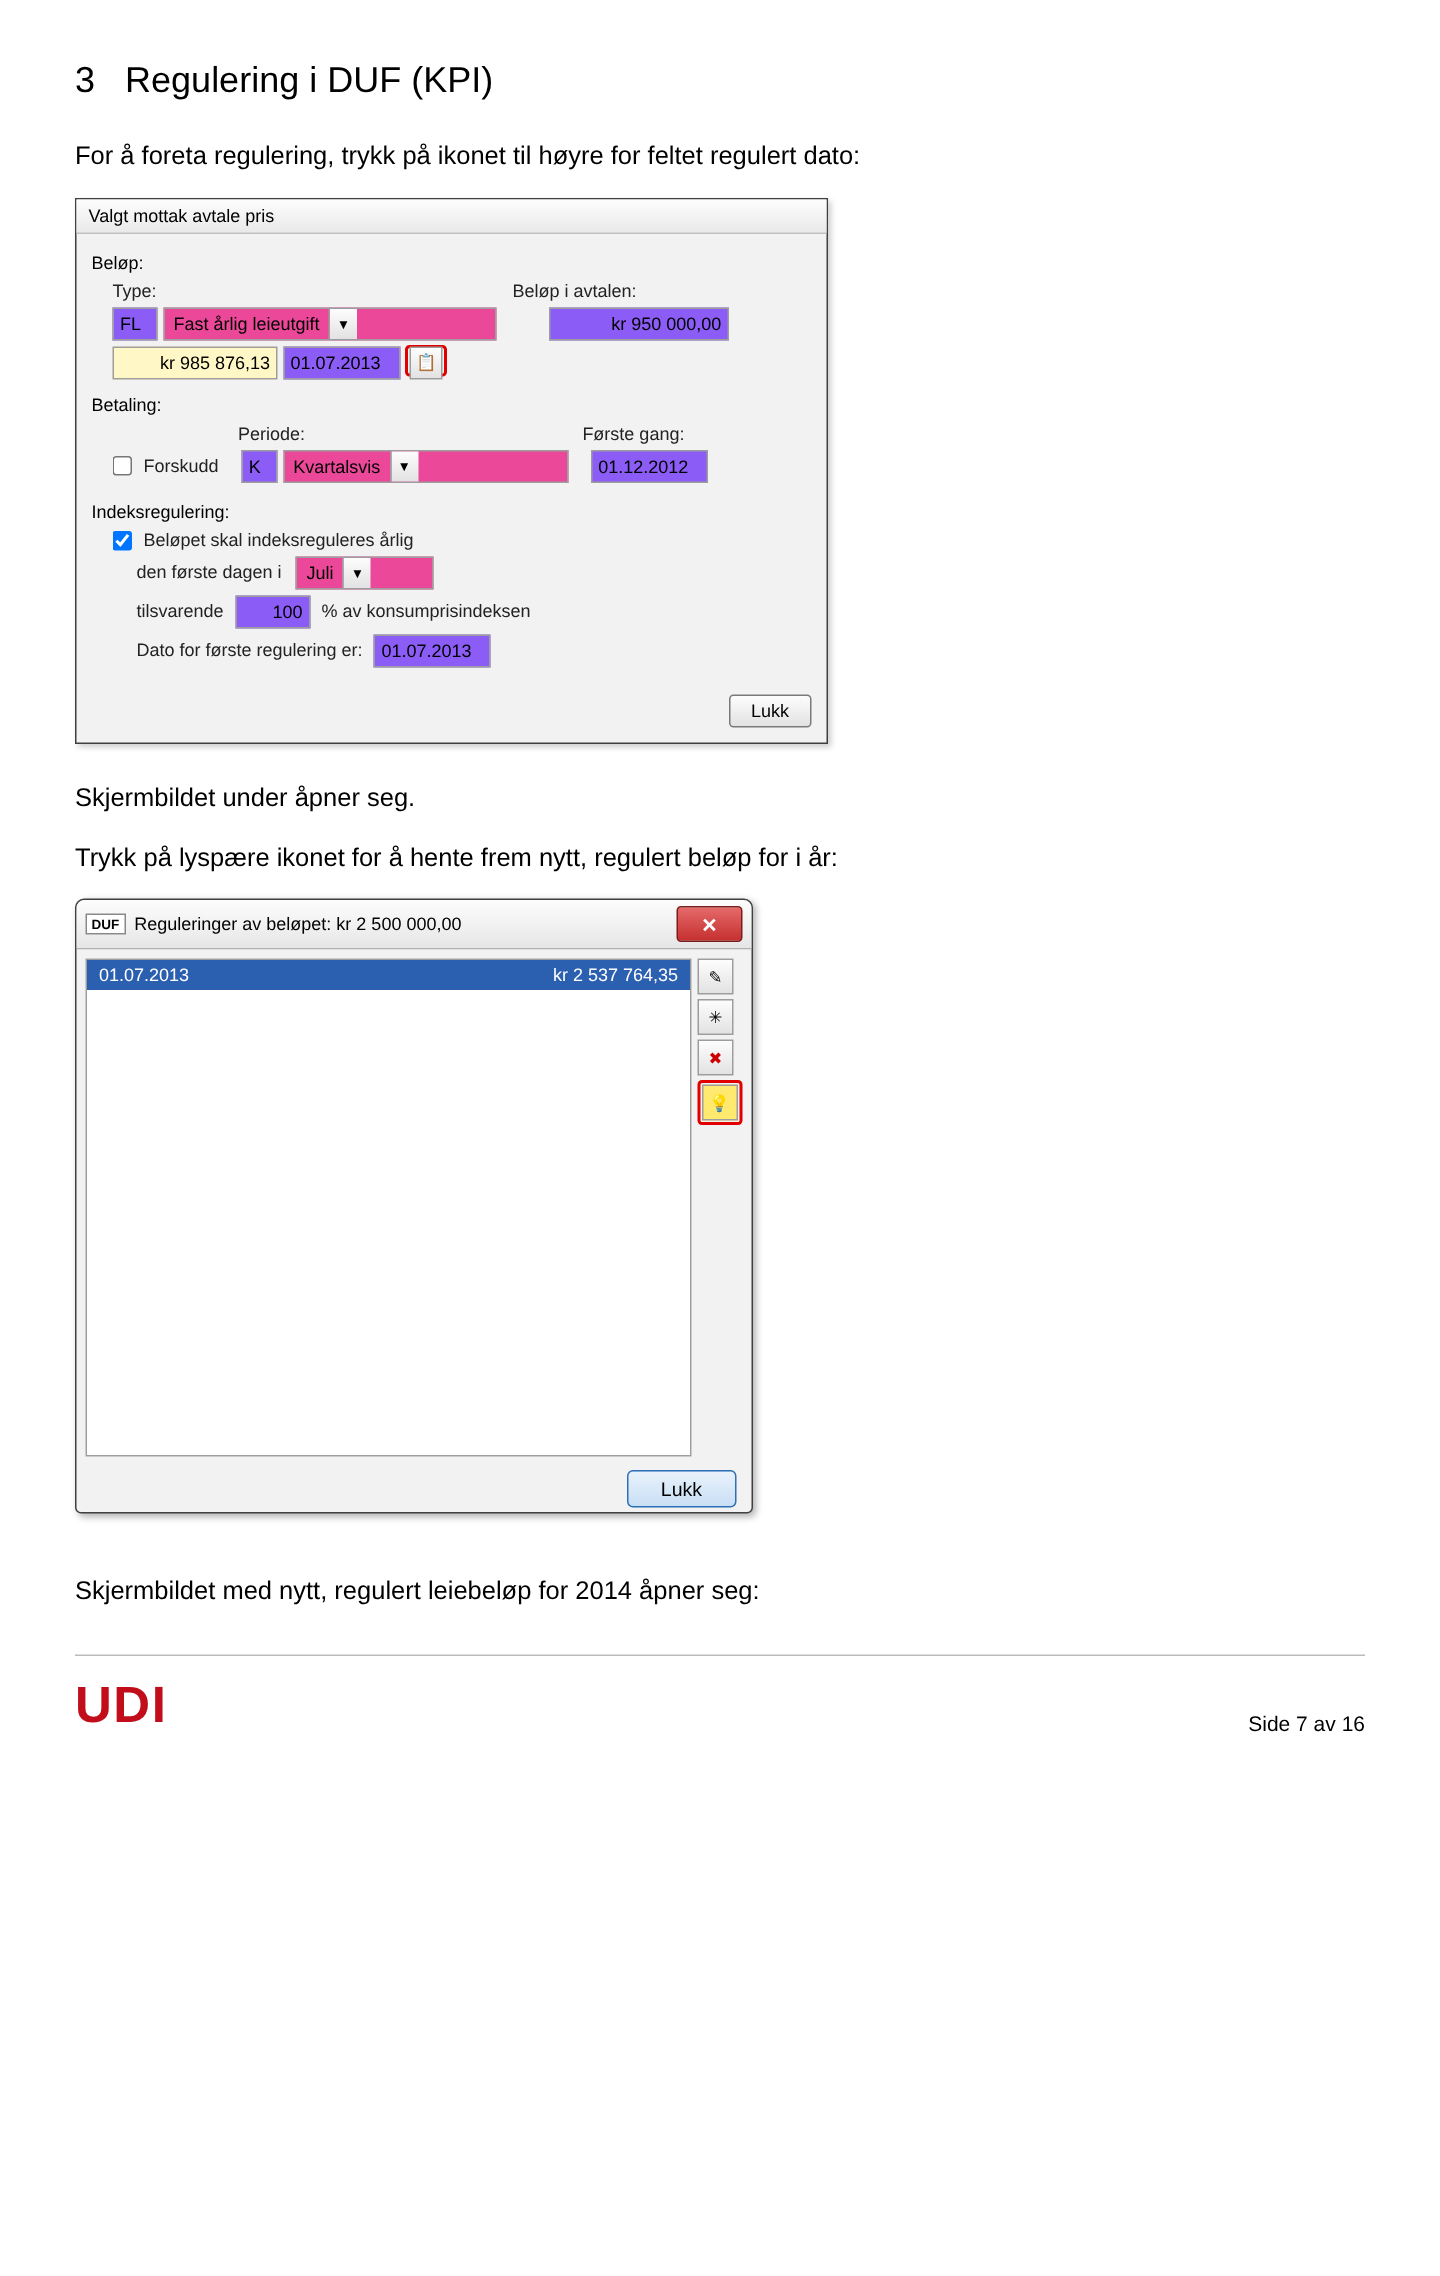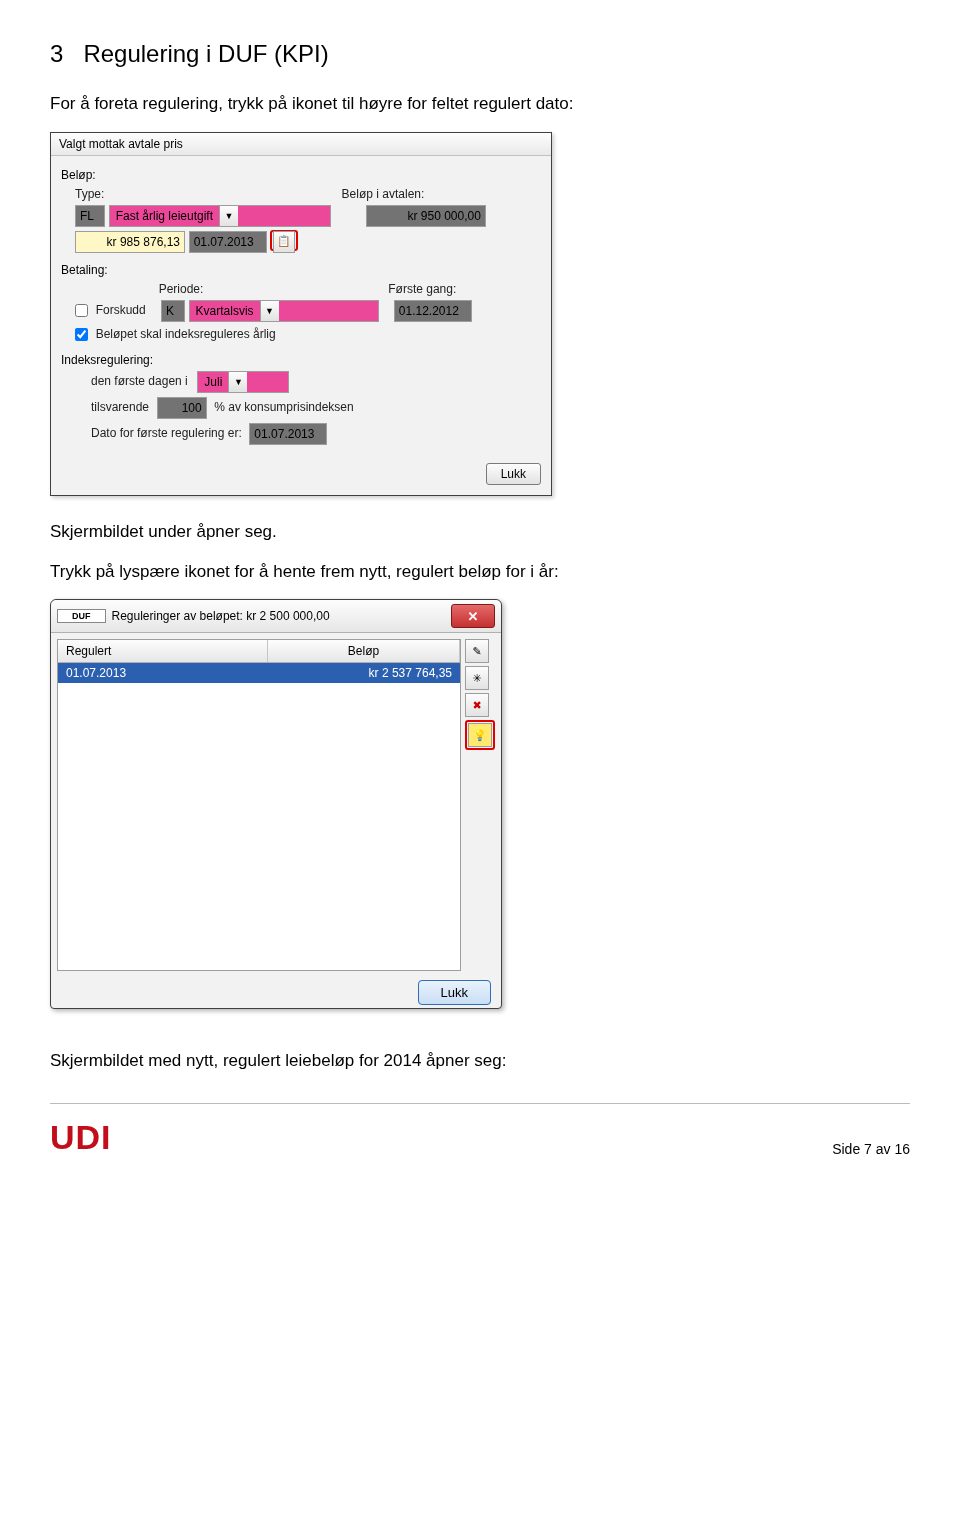--- a/index.html
+++ b/index.html
@@ -34,21 +34,21 @@
     padding: 4px 8px;
     font-size: 12px;
   }
   .win .body { padding: 8px 10px 10px 10px; }
   .fldlabel { color:#222; font-size:12px; }
   .sectionlabel { margin: 4px 0 6px 0; font-size:12px; }
   .row { margin-bottom:4px; }
   .sub { margin-left:14px; }
   .inputish {
     display:inline-block;
-    background:#737373;
+    background:#8b5cf6;
     border:1px solid #9d9d9d;
     padding:2px 4px;
     font-size:12px;
     height:16px;
     line-height:16px;
     vertical-align:middle;
     box-sizing:content-box;
   }
   .dropdown {
     display:inline-flex;
@@ -98,21 +98,21 @@
     margin-bottom:40px;
   }
   .dlg .titlebar2 {
     display:flex; align-items:center;
     background:linear-gradient(#fdfdfd,#e6e6e6);
     border-bottom:1px solid #b0b0b0;
     border-radius:6px 6px 0 0;
     padding:2px 6px;
     height:28px;
   }
-  .dlg .duf { display:inline-block; font-weight:bold; font-size:9px; padding:1px 14px; border:1px solid #888; background:#fff; margin-right:6px; }
+  .dlg .duf { display:inline-block; font-weight:bold; font-size:9px; padding:1px 3px; border:1px solid #888; background:#fff; margin-right:6px; }
   .dlg .closebtn {
     margin-left:auto;
     width:42px; height:22px;
     border-radius:3px;
     background:linear-gradient(#e56a6a,#c63030);
     border:1px solid #7a1c1c;
     color:#fff;
     display:flex; align-items:center; justify-content:center;
     font-weight:bold;
     font-size:13px;
@@ -215,25 +215,25 @@
       <span style="display:inline-block; width:8px;"></span>
       <span class="inputish" style="width:14px;">K</span>
       <span class="dropdown" style="width:188px">
         <span class="txt">Kvartalsvis</span>
         <span class="arrow">▼</span>
       </span>
       <span style="display:inline-block; width:8px;"></span>
       <span class="inputish" style="width:68px;">01.12.2012</span>
     </div>
 
+    <div class="row sectionlabel" style="margin-top:12px;">Indeksregulering:</div>
     <div class="row sub">
       <input type="checkbox" class="cb" checked="" style="">
       <span class="fldlabel">Beløpet skal indeksreguleres årlig</span>
     </div>
-    <div class="row sectionlabel" style="margin-top:12px;">Indeksregulering:</div>
     <div class="row sub" style="margin-left:30px;">
       <span class="fldlabel">den første dagen i</span>
       <span class="dropdown" style="width:90px; margin-left:6px;">
         <span class="txt">Juli</span>
         <span class="arrow">▼</span>
       </span>
     </div>
     <div class="row sub" style="margin-left:30px;">
       <span class="fldlabel">tilsvarende</span>
       <span class="inputish" style="width:40px; text-align:right; margin:0 4px;">100</span>
@@ -256,24 +256,20 @@
 <div class="dlg">
   <div class="titlebar2">
     <span class="duf">DUF</span>
     <span>Reguleringer av beløpet: kr 2 500 000,00</span>
     <span class="closebtn">
       <span>✕</span>
     </span>
   </div>
   <div class="content" style="display:flex; align-items:flex-start;">
     <div class="tbl">
-      <div class="hdr">
-        <div class="col" style="width:48%;">Regulert</div>
-        <div class="col" style="flex:1; text-align:center;">Beløp</div>
-      </div>
       <div class="row1">
         <div class="cell" style="width:48%;">01.07.2013</div>
         <div class="cell" style="flex:1; text-align:right;">kr 2 537 764,35</div>
       </div>
     </div>
     <div class="sidebtns">
       <span class="iconbtn">✎</span>
       <span class="iconbtn">✳</span>
       <span class="iconbtn" style="color:#c00;">✖</span>
       <span class="redhl">

